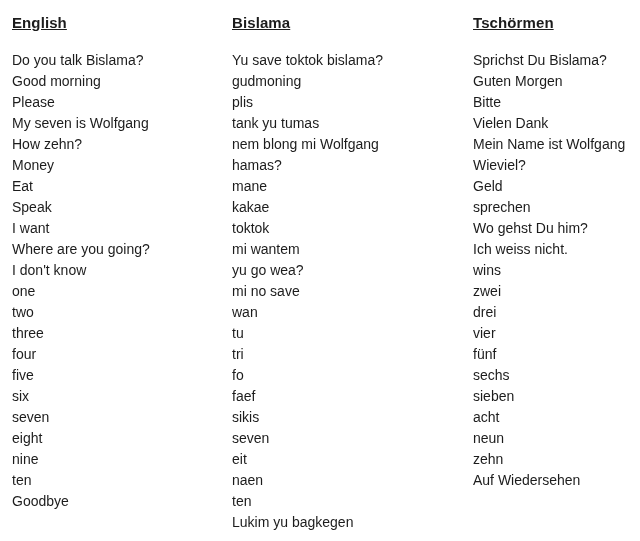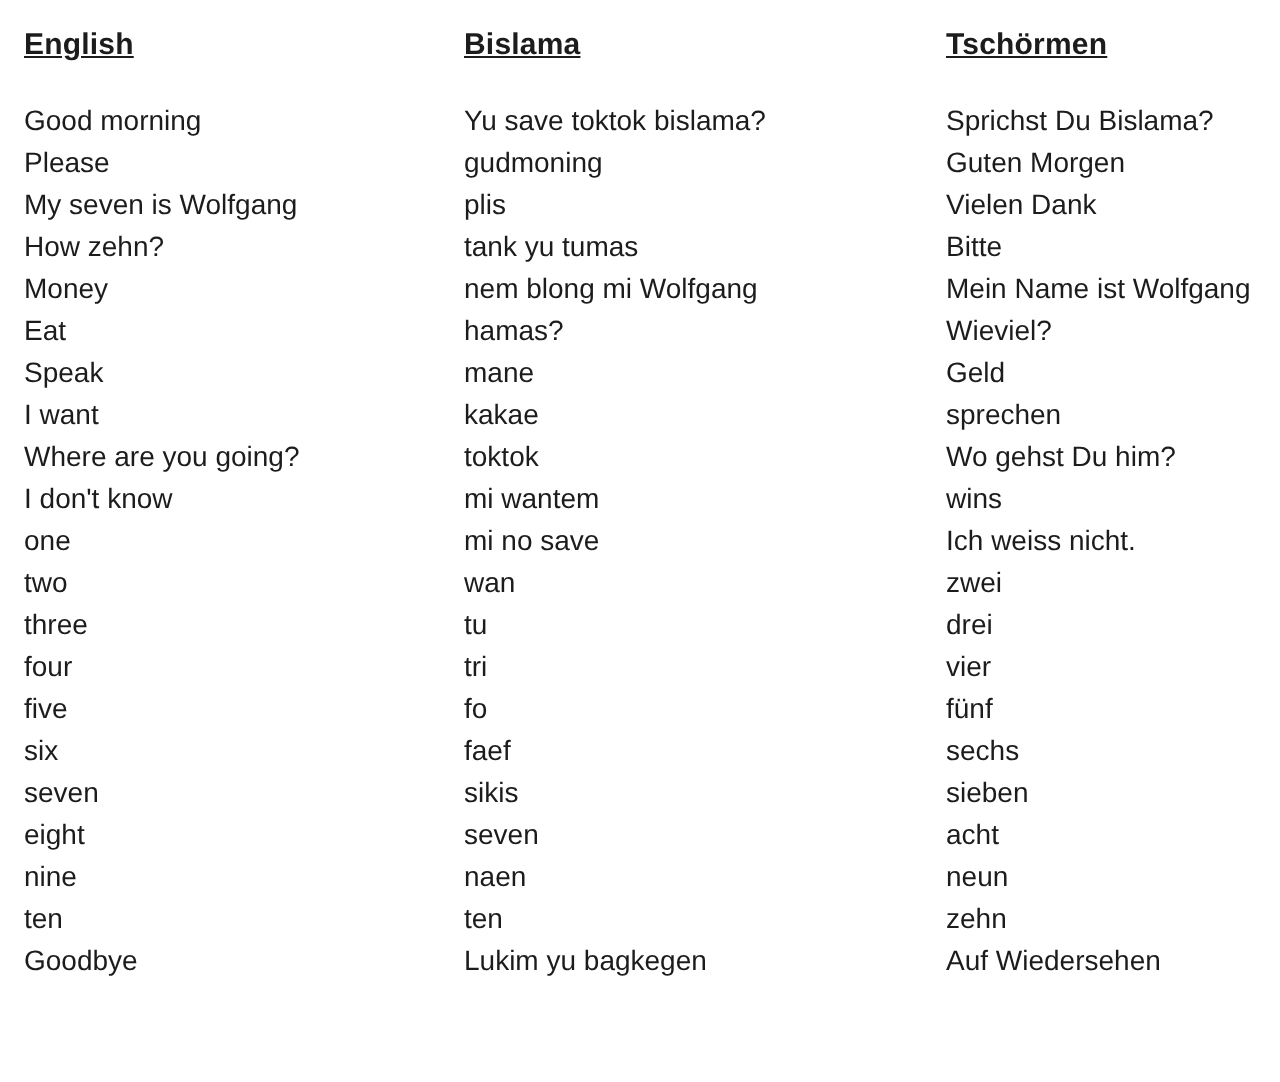--- a/index.html
+++ b/index.html
@@ -42,20 +42,21 @@
   }
 </style>
 </head>
 <body>
 
 <div class="page">
 
   <div class="col">
     <div class="col-header">English</div>
     <div class="cells">
+        <div class="cell">Do you talk Bislama?</div>
         <div class="cell">Good morning</div>
         <div class="cell">Please</div>
         <div class="cell">My seven is Wolfgang</div>
         <div class="cell">How zehn?</div>
         <div class="cell">Money</div>
         <div class="cell">Eat</div>
         <div class="cell">Speak</div>
         <div class="cell">I want</div>
         <div class="cell">Where are you going?</div>
         <div class="cell">I don't know</div>
@@ -79,48 +80,50 @@
         <div class="cell">Yu save toktok bislama?</div>
         <div class="cell">gudmoning</div>
         <div class="cell">plis</div>
         <div class="cell">tank yu tumas</div>
         <div class="cell">nem blong mi Wolfgang</div>
         <div class="cell">hamas?</div>
         <div class="cell">mane</div>
         <div class="cell">kakae</div>
         <div class="cell">toktok</div>
         <div class="cell">mi wantem</div>
+        <div class="cell">yu go wea?</div>
         <div class="cell">mi no save</div>
         <div class="cell">wan</div>
         <div class="cell">tu</div>
         <div class="cell">tri</div>
         <div class="cell">fo</div>
         <div class="cell">faef</div>
         <div class="cell">sikis</div>
         <div class="cell">seven</div>
+        <div class="cell">eit</div>
         <div class="cell">naen</div>
         <div class="cell">ten</div>
         <div class="cell">Lukim yu bagkegen</div>
       </div>
   </div>
 
   <div class="col">
     <div class="col-header">Tschörmen</div>
     <div class="cells">
         <div class="cell">Sprichst Du Bislama?</div>
         <div class="cell">Guten Morgen</div>
+        <div class="cell">Bitte</div>
         <div class="cell">Vielen Dank</div>
-        <div class="cell">Bitte</div>
         <div class="cell">Mein Name ist Wolfgang</div>
         <div class="cell">Wieviel?</div>
         <div class="cell">Geld</div>
         <div class="cell">sprechen</div>
         <div class="cell">Wo gehst Du him?</div>
+        <div class="cell">Ich weiss nicht.</div>
         <div class="cell">wins</div>
-        <div class="cell">Ich weiss nicht.</div>
         <div class="cell">zwei</div>
         <div class="cell">drei</div>
         <div class="cell">vier</div>
         <div class="cell">fünf</div>
         <div class="cell">sechs</div>
         <div class="cell">sieben</div>
         <div class="cell">acht</div>
         <div class="cell">neun</div>
         <div class="cell">zehn</div>
         <div class="cell">Auf Wiedersehen</div>

